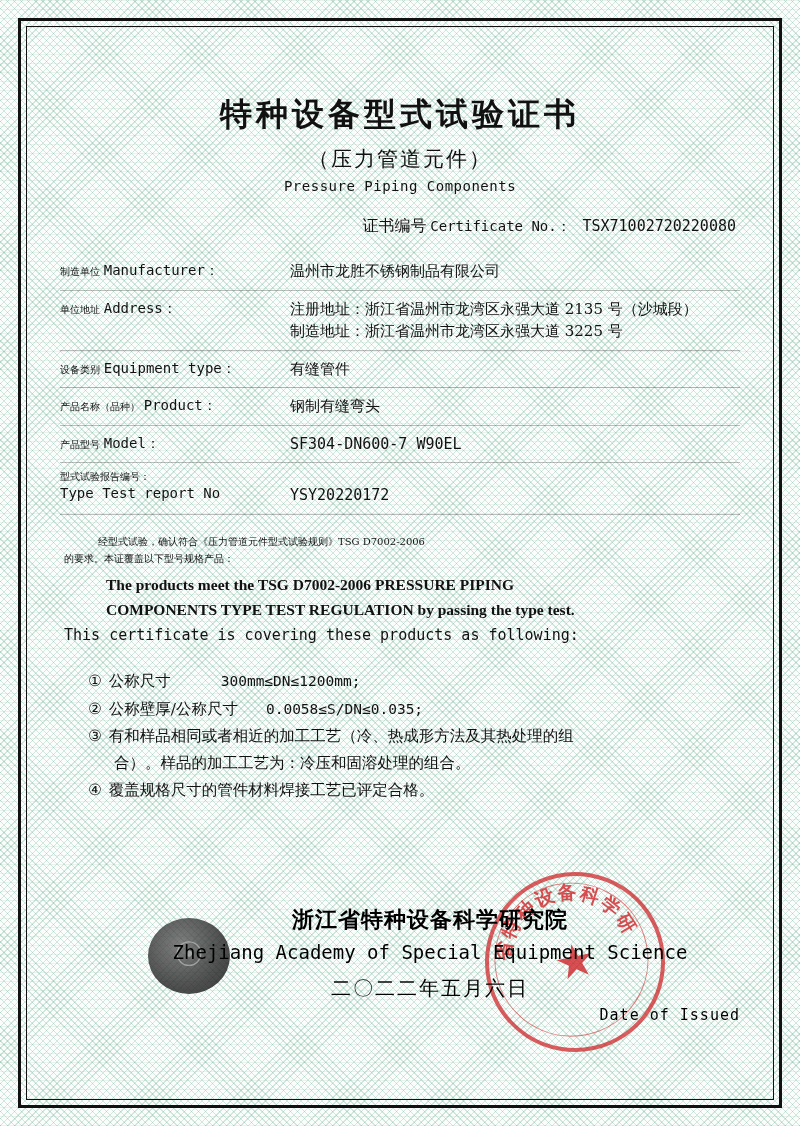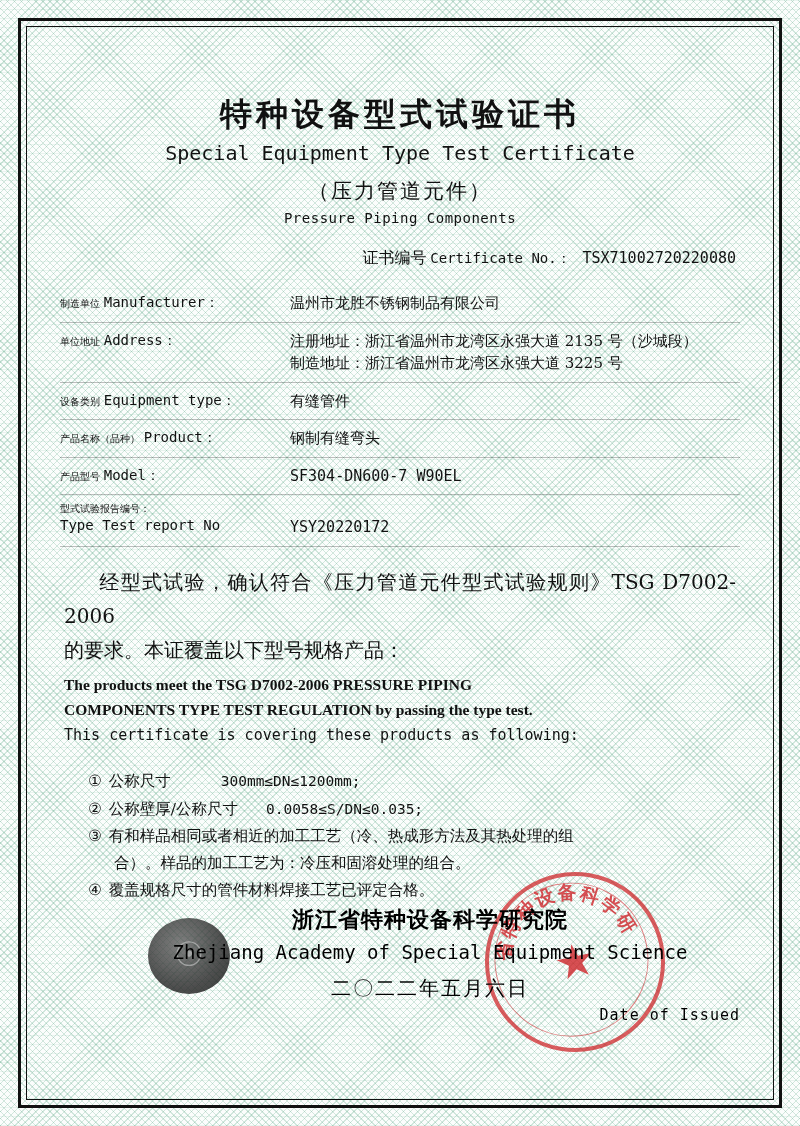--- a/index.html
+++ b/index.html
@@ -141,35 +141,36 @@
   }
   .addr-line { white-space: nowrap; }
   .hr-sep {
     border: 0;
     border-top: 1px solid rgba(0,0,0,0.25);
     margin: 0;
   }
 
   .para {
     margin-top: 18px;
-    font-size: 20px;
+    font-size: 10px;
     line-height: 1.7;
     font-family: "DejaVu Serif", serif;
     text-align: justify;
     padding: 0 4px;
   }
   .para .indent { display: inline-block; width: 34px; }
   .para-en {
     margin-top: 6px;
     font-size: 15.5px;
     line-height: 1.6;
     font-weight: bold;
     font-family: "Liberation Serif", serif;
     text-align: justify;
     padding: 0 4px;
+    margin-left: 42px;
   }
   .para-en2 {
     margin-top: 4px;
     font-size: 15px;
     font-family: "DejaVu Sans Mono", monospace;
     letter-spacing: 0px;
     padding: 0 4px;
   }
 
   .list-block {
@@ -288,21 +289,20 @@
 
 <div id="page">
 
   <div id="pattern"></div>
   <div id="border-outer"></div>
   <div id="border-inner"></div>
 
   <div id="content">
 
     <div class="title-cn">特种设备型式试验证书</div>
-    <div class="title-en">Special Equipment Type Test Certificate</div>
     <div class="subtitle-cn">（压力管道元件）</div>
     <div class="subtitle-en">Pressure Piping Components</div>
 
     <div class="cert-no-row">
       <span class="lab-cn">证书编号</span>
       <span class="lab-en">Certificate No.：</span>
       <span class="val">TSX71002720220080</span>
     </div>
 
     <table class="fields">

